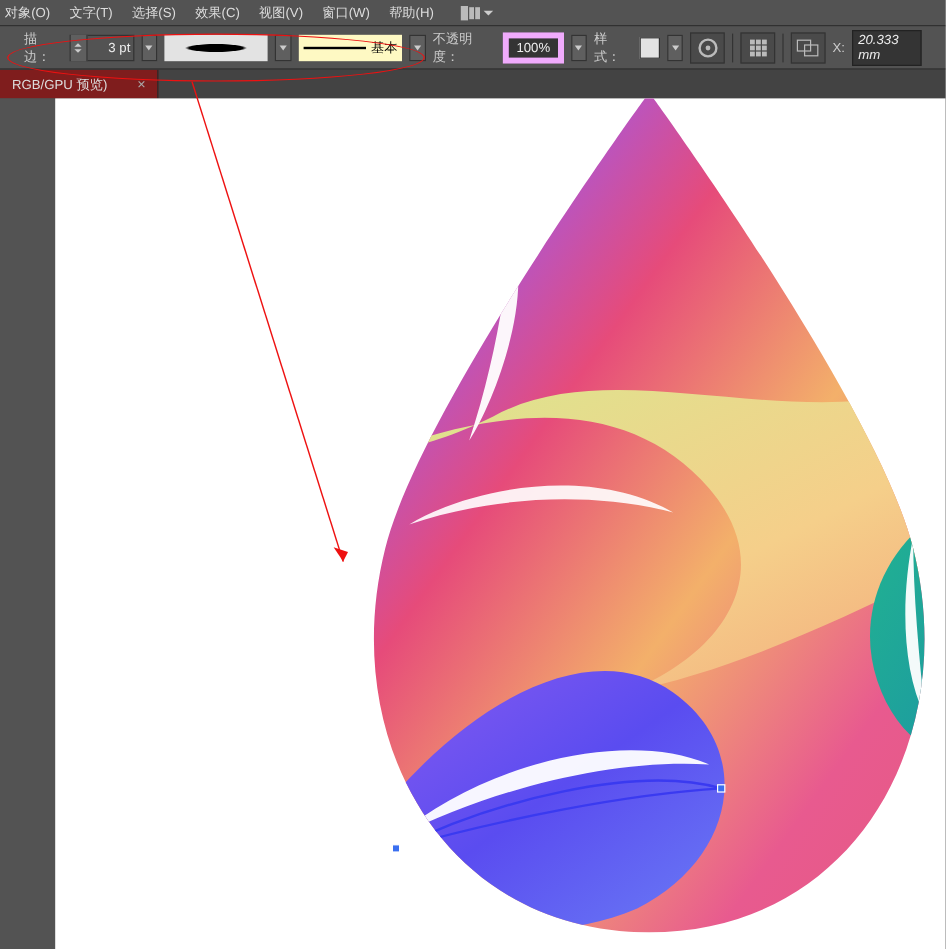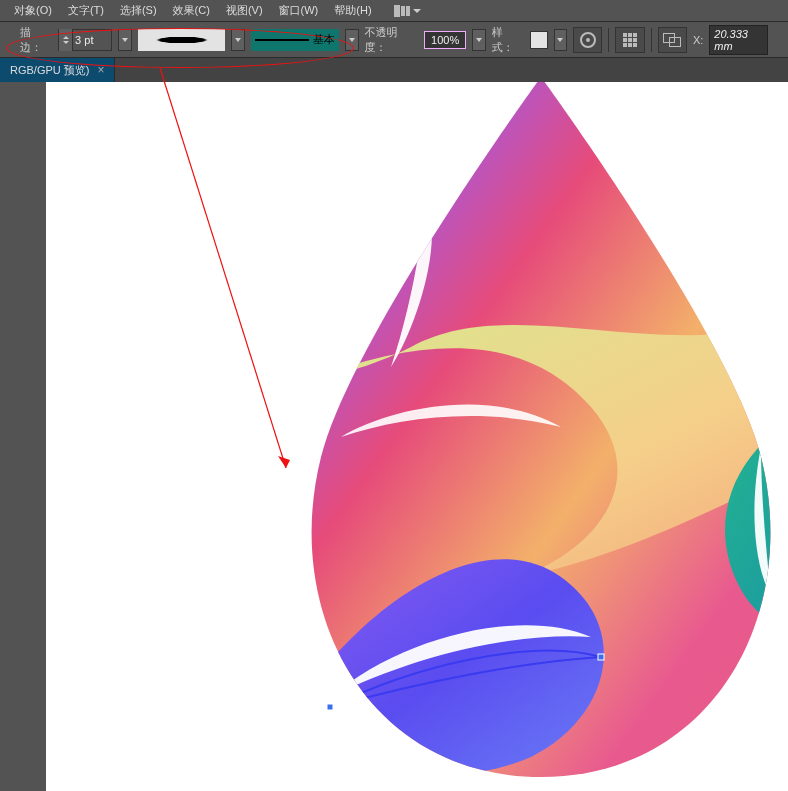--- a/index.html
+++ b/index.html
@@ -11,21 +11,21 @@
     font-size: 11px;
     color: #ddd;
     overflow: hidden;
     position: relative;
   }
   .menu-bar {
     height: 22px;
     background: #535353;
     display: flex;
     align-items: center;
-    padding: 0 12px;
+    padding: 0 2px;
     gap: 12px;
     border-bottom: 1px solid #2a2a2a;
   }
   .menu-item {
     color: #ddd;
     cursor: pointer;
     padding: 2px 2px;
   }
   .layout-icon {
     width: 28px;
@@ -71,21 +71,21 @@
     background: #5f5f5f;
     border-right: 1px solid #333;
   }
   .stepper .up, .stepper .down {
     width:0;height:0;border-left:3px solid transparent;border-right:3px solid transparent;
   }
   .stepper .up { border-bottom:3px solid #ccc; margin-bottom:2px;}
   .stepper .down { border-top:3px solid #ccc;}
   .weight-val {
     width: 38px;
-    text-align: left;
+    text-align: right;
     padding: 0 2px;
     color: #eee;
   }
   .dd-btn {
     width: 14px;
     height: 22px;
     display:flex;align-items:center;justify-content:center;
     background:#5f5f5f;border:1px solid #333;
   }
   .dd-btn .arr {width:0;height:0;border-left:3px solid transparent;border-right:3px solid transparent;border-top:4px solid #ccc;}
@@ -99,30 +99,30 @@
     position: relative;
   }
   .brush-shape {
     width: 74px;
     height: 10px;
     background: radial-gradient(ellipse 37px 5px at center, #000 0%, #000 60%, transparent 70%);
   }
   .stroke-style-box {
     width: 90px;
     height: 22px;
-    background: #0f766e;
+    background: #fef9c3;
     display:flex;align-items:center;justify-content:space-between;
     padding: 0 4px;
   }
   .stroke-line {
     flex:1;height:2px;background:#000;
   }
   .stroke-style-box .lbl { color:#000;font-size:11px;margin-left:4px;}
   .opacity-val {
-    background:#343434;border:1px solid #f0abfc;
+    background:#343434;border:5px solid #f0abfc;
     padding: 2px 6px;color:#eee;
   }
   .style-swatch {
     width:18px;height:18px;background:#e3e3e3;border:1px solid #333;
   }
   .icon-btn {
     width:30px;height:26px;background:#4a4a4a;border:1px solid #333;
     display:flex;align-items:center;justify-content:center;
   }
   .sep { width:1px;height:24px;background:#333;}
@@ -133,21 +133,21 @@
   .trans-ico::before{width:10px;height:8px;left:0;top:0;}
   .trans-ico::after{width:10px;height:8px;right:0;bottom:0;}
   .x-label{color:#ccc;}
   .x-val{background:#343434;border:1px solid #222;padding:2px 4px;color:#eee;width:60px;font-style:italic;}
   .tab-bar {
     height: 24px;
     background: #434343;
     display:flex;align-items:center;
   }
   .tab {
-    height:24px;background:#0c4a6e;padding:0 10px;display:flex;align-items:center;gap:8px;
+    height:24px;background:#7f1d1d;padding:0 10px;display:flex;align-items:center;gap:25px;
     border-right:1px solid #2a2a2a;color:#ddd;font-size:11px;
   }
   .tab .close{color:#aaa;font-size:12px;}
   .canvas-area{
     position:absolute;left:46px;top:82px;right:0;bottom:0;
     background:#fff;overflow:hidden;
   }
   .left-gutter{
     position:absolute;left:0;top:82px;width:46px;bottom:0;background:#535353;
   }

